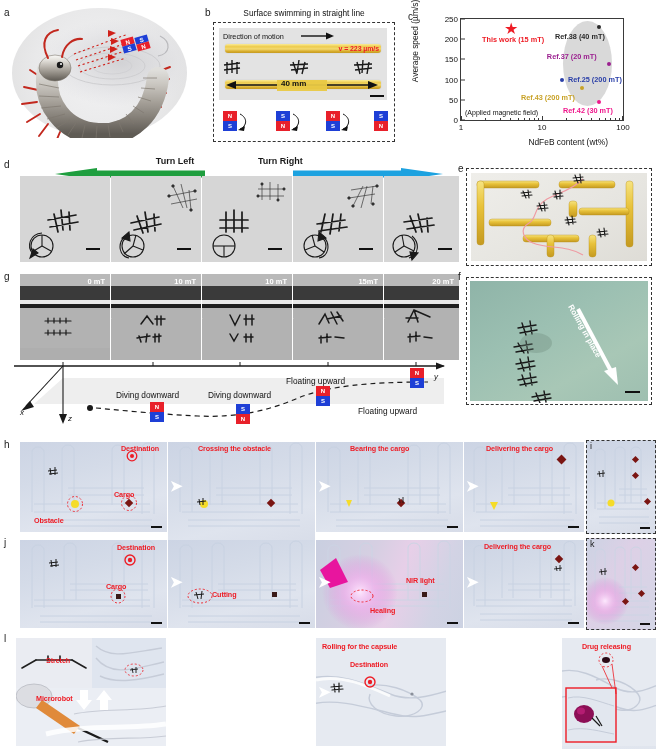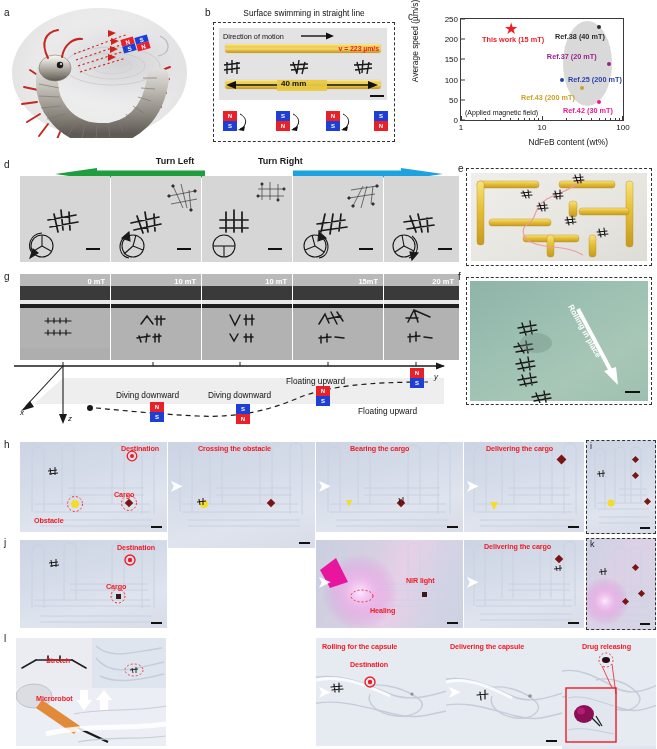--- a/index.html
+++ b/index.html
@@ -823,20 +823,40 @@
       <circle cx="98" cy="56" r="7" fill="none" stroke="#ee1c25" stroke-width="0.9" stroke-dasharray="2 2"></circle>
       <circle cx="110" cy="20" r="5" fill="none" stroke="#ee1c25" stroke-width="1.4"></circle>
       <circle cx="110" cy="20" r="2.2" fill="#ee1c25"></circle>
     </svg>
     <div class="redlabel" style="position:absolute; right:12px; top:3px;">Destination</div>
     <div class="redlabel" style="position:absolute; left:86px; top:42px;">Cargo</div>
     <div class="scalebar" style="position:absolute; right:5px; bottom:4px; width:11px;"></div>
   </div>
   <div class="warrow" style="left:170px; top:574px;">➤</div>
 
+  <div class="hcell bluephoto" style="left:168px; top:540px; width:147px; height:88px;">
+    <svg width="147" height="88">
+      <g stroke="#c8d2e2" stroke-width="1" fill="none">
+        <path d="M12 10 l0 58 M24 10 l0 58 M12 10 a6 5 0 0 1 12 0"></path>
+        <path d="M44 8 l0 52 M56 8 l0 52 M44 8 a6 5 0 0 1 12 0"></path>
+        <path d="M92 8 l0 52 M104 8 l0 52 M92 8 a6 5 0 0 1 12 0"></path>
+        <path d="M122 6 l0 62 M134 6 l0 62 M122 6 a6 5 0 0 1 12 0"></path>
+        <path d="M50 44 l78 0 M50 50 l78 0"></path>
+        <path d="M14 60 l116 0 M14 66 l116 0"></path>
+        <path d="M20 76 l112 0 M20 82 l112 0"></path>
+      </g>
+      <g stroke="#1a1a1a" stroke-width="1" fill="none">
+        <path d="M28 52 l2 7 M34 51 l-1 8 M26 55 l10 -1"></path>
+      </g>
+      <ellipse cx="32" cy="56" rx="12" ry="7" fill="none" stroke="#ee1c25" stroke-width="0.9" stroke-dasharray="2 2"></ellipse>
+      <rect x="104" y="52" width="5" height="5" fill="#3a1a18"></rect>
+    </svg>
+    <div class="redlabel" style="position:absolute; left:44px; top:50px;">Cutting</div>
+    <div class="scalebar" style="position:absolute; right:5px; bottom:4px; width:11px;"></div>
+  </div>
   <div class="warrow" style="left:318px; top:574px;">➤</div>
 
   <div class="hcell" style="left:316px; top:540px; width:147px; height:88px; background:linear-gradient(110deg,#c9cfe0 0%,#d6cfe2 35%,#e7cfe8 55%,#d2d3e4 80%,#ccd2e2 100%);">
     <svg width="147" height="88">
       <defs>
         <radialGradient id="nirGlow">
           <stop offset="0%" stop-color="#ffe8ff" stop-opacity="0.95"></stop>
           <stop offset="40%" stop-color="#f6a8ee" stop-opacity="0.6"></stop>
           <stop offset="100%" stop-color="#e070d8" stop-opacity="0"></stop>
         </radialGradient>
@@ -969,37 +989,20 @@
       </g>
       <circle cx="54" cy="44" r="5" fill="none" stroke="#ee1c25" stroke-width="1.4"></circle>
       <circle cx="54" cy="44" r="2.2" fill="#ee1c25"></circle>
       <circle cx="96" cy="56" r="1.6" fill="#8a8f9a"></circle>
     </svg>
     <div class="redlabel" style="position:absolute; left:6px; top:4px;">Rolling for the capsule</div>
     <div class="redlabel" style="position:absolute; left:34px; top:22px;">Destination</div>
   </div>
   <div class="warrow" style="left:448px; top:684px;">➤</div>
 
-  <div class="lcell" style="left:446px; top:638px; width:116px; height:108px;">
-    <svg width="116" height="108">
-      <rect width="116" height="108" fill="#e6eaf1"></rect>
-      <g stroke="#c5ccd9" stroke-width="1.4" fill="none">
-        <path d="M-4 42 C20 36, 44 48, 66 58 C84 66, 102 60, 120 54"></path>
-        <path d="M-4 68 C20 62, 46 72, 70 78 C90 84, 104 78, 120 74"></path>
-        <path d="M42 50 C60 46, 80 54, 90 64 C98 72, 86 82, 70 80 C54 78, 42 68, 46 58"></path>
-      </g>
-      <path d="M0 44 C22 38, 46 50, 66 60" fill="none" stroke="#fff" stroke-width="3" opacity="0.8"></path>
-      <g stroke="#1a1a1a" stroke-width="1.2" fill="none" stroke-linecap="round">
-        <path d="M34 54 l1 8 M39 52 l0 9 M31 57 l11 -1"></path>
-      </g>
-      <circle cx="84" cy="58" r="1.8" fill="#8a8f9a"></circle>
-    </svg>
-    <div class="redlabel" style="position:absolute; left:4px; top:4px;">Delivering the capsule</div>
-    <div class="scalebar" style="position:absolute; right:5px; bottom:4px; width:11px;"></div>
-  </div>
 
   <div class="lcell" style="left:562px; top:638px; width:94px; height:116px;">
     <svg width="94" height="108">
       <rect width="94" height="108" fill="#e6eaf1"></rect>
       <g stroke="#c5ccd9" stroke-width="1.4" fill="none">
         <path d="M-4 34 C16 28, 36 40, 54 50 C70 58, 84 52, 98 46"></path>
         <path d="M-4 60 C16 54, 38 64, 58 70 C74 76, 86 70, 98 66"></path>
         <path d="M34 42 C50 38, 68 46, 76 56 C82 64, 72 74, 58 72 C44 70, 34 60, 38 50"></path>
       </g>
 

